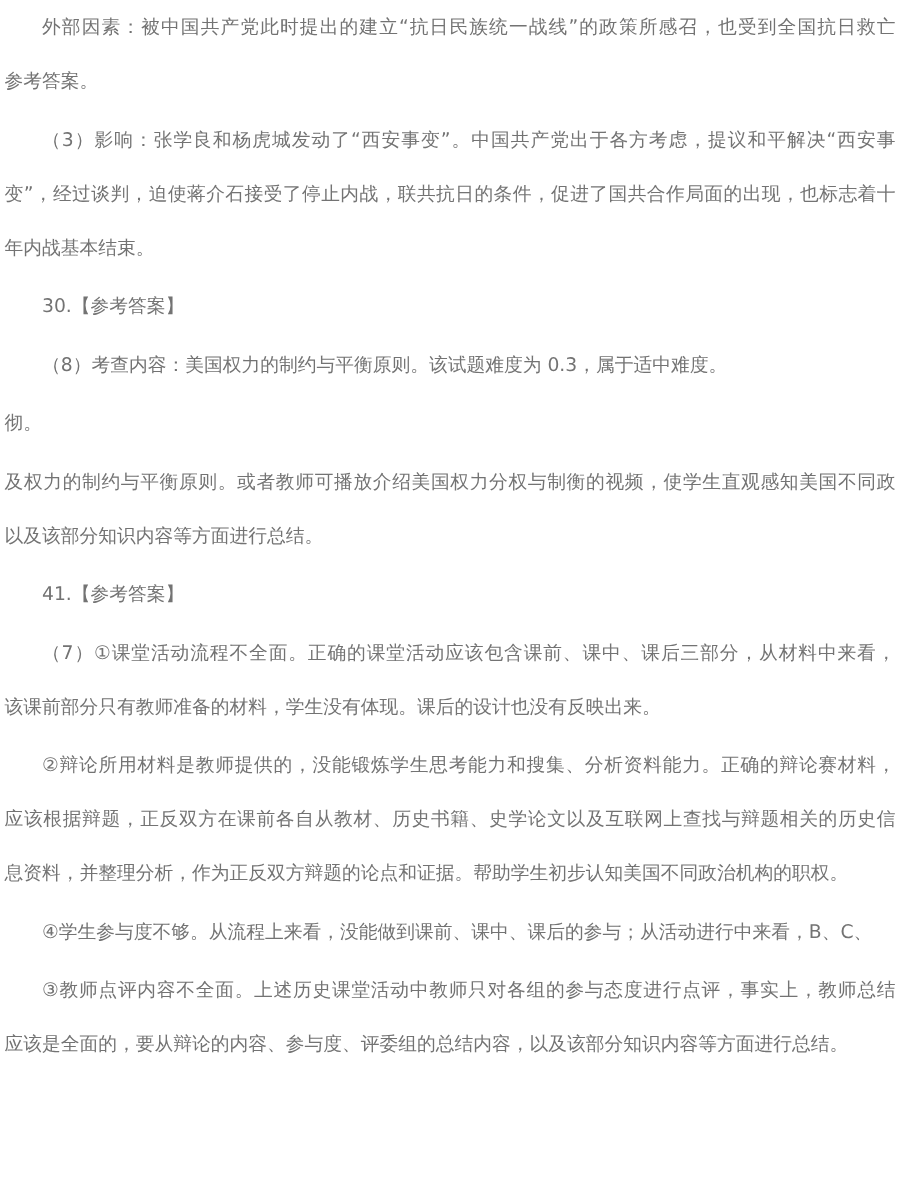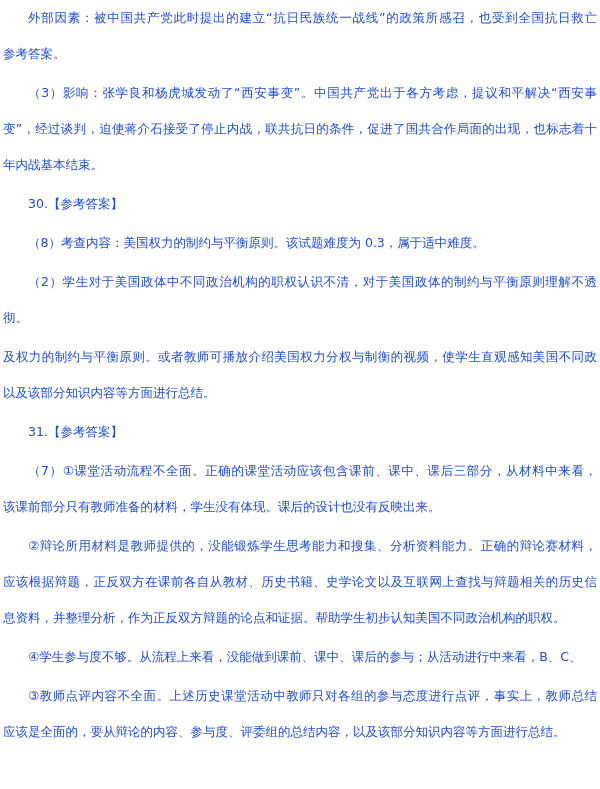--- a/index.html
+++ b/index.html
@@ -8,21 +8,21 @@
     background: #ffffff;
   }
   body {
     width: 600px;
     height: 789px;
     overflow: hidden;
     font-family: "DejaVu Sans", sans-serif;
   }
   .doc {
     padding: 0 3px;
-    color: #1d4ed8;
+    color: #737373;
     font-size: 12.5px;
     font-weight: 400;
   }
   p.para {
     margin: 0 0 3px 0;
     padding: 0;
   }
   span.line {
     display: block;
     line-height: 36px;
@@ -50,29 +50,28 @@
         <span class="line">变”，经过谈判，迫使蒋介石接受了停止内战，联共抗日的条件，促进了国共合作局面的出现，也标志着十</span>
         <span class="line last">年内战基本结束。</span>
       </p>
       <p class="para">
         <span class="line first last">30.【参考答案】</span>
       </p>
       <p class="para">
         <span class="line first last">（8）考查内容：美国权力的制约与平衡原则。该试题难度为 0.3，属于适中难度。</span>
       </p>
       <p class="para">
-        <span class="line first">（2）学生对于美国政体中不同政治机构的职权认识不清，对于美国政体的制约与平衡原则理解不透</span>
         <span class="line last">彻。</span>
       </p>
       <p class="para">
         <span class="line">及权力的制约与平衡原则。或者教师可播放介绍美国权力分权与制衡的视频，使学生直观感知美国不同政</span>
         <span class="line last">以及该部分知识内容等方面进行总结。</span>
       </p>
       <p class="para">
-        <span class="line first last">31.【参考答案】</span>
+        <span class="line first last">41.【参考答案】</span>
       </p>
       <p class="para">
         <span class="line first">（7）①课堂活动流程不全面。正确的课堂活动应该包含课前、课中、课后三部分，从材料中来看，</span>
         <span class="line last">该课前部分只有教师准备的材料，学生没有体现。课后的设计也没有反映出来。</span>
       </p>
       <p class="para">
         <span class="line first">②辩论所用材料是教师提供的，没能锻炼学生思考能力和搜集、分析资料能力。正确的辩论赛材料，</span>
         <span class="line">应该根据辩题，正反双方在课前各自从教材、历史书籍、史学论文以及互联网上查找与辩题相关的历史信</span>
         <span class="line last">息资料，并整理分析，作为正反双方辩题的论点和证据。帮助学生初步认知美国不同政治机构的职权。</span>
       </p>

